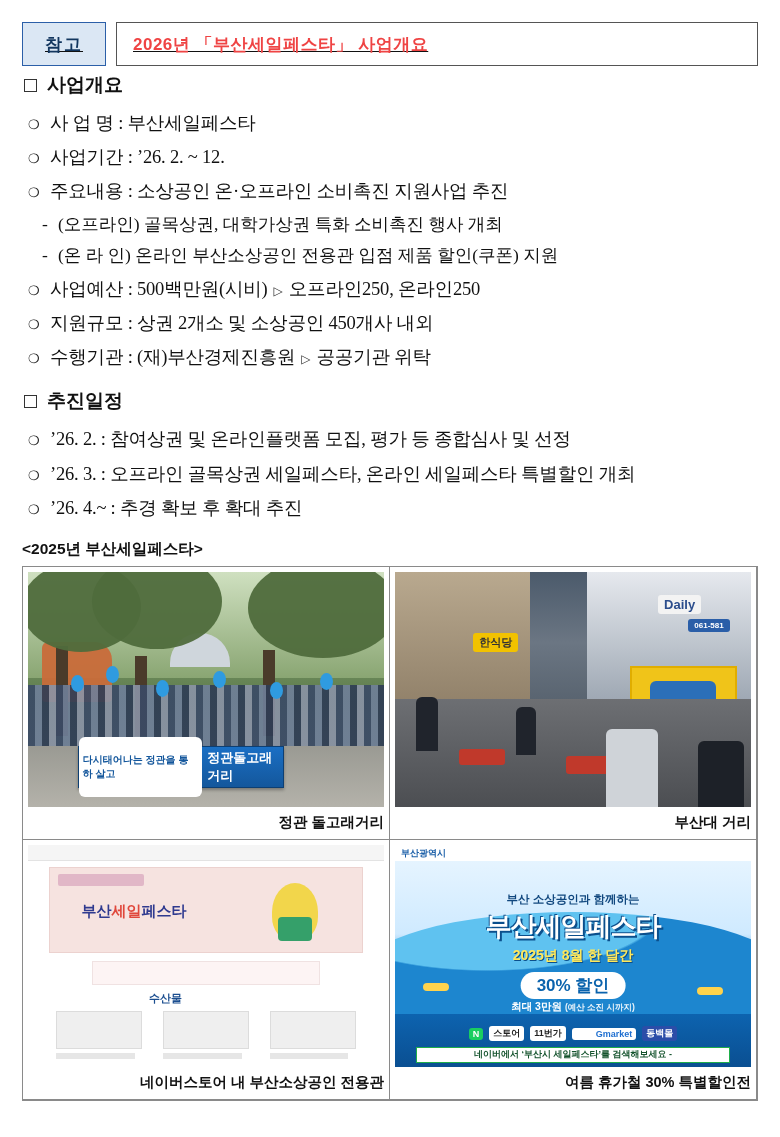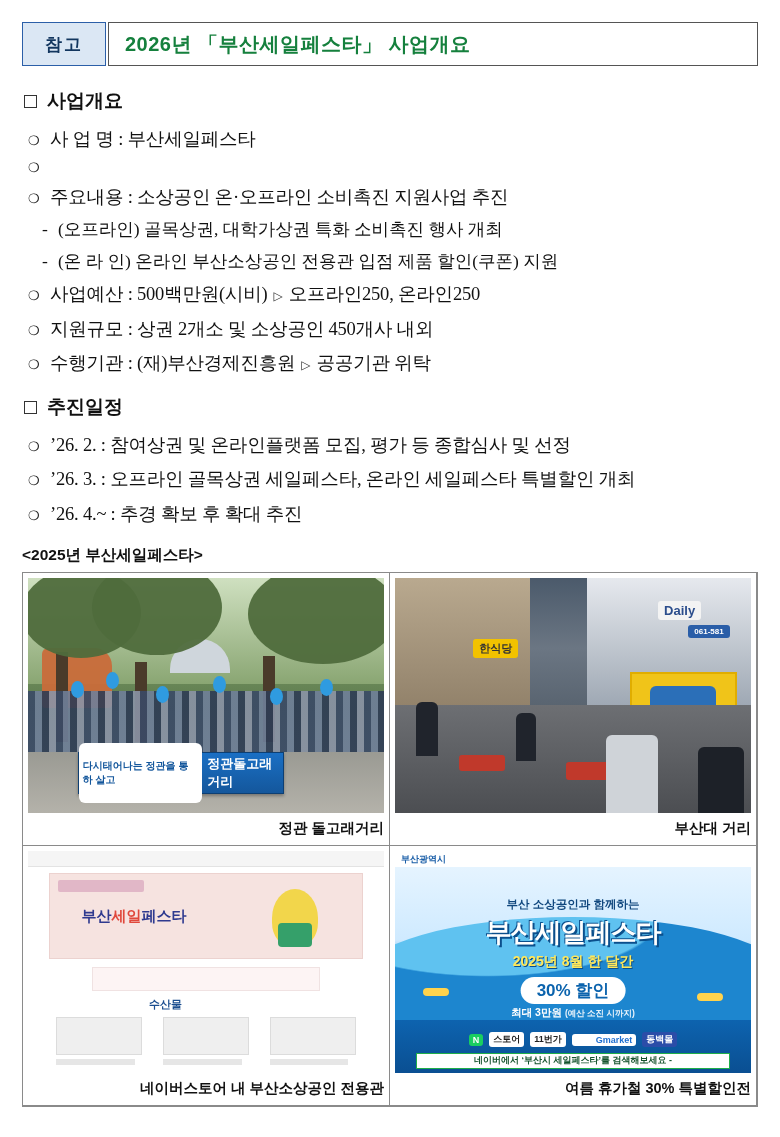--- a/index.html
+++ b/index.html
@@ -10,23 +10,24 @@
     background: #ffffff;
     font-family: "Liberation Serif", serif;
     color: #111111;
   }
   .page { padding: 22px 22px 0 22px; position: relative; }
 
   
   .header-row {
     display: flex;
     align-items: stretch;
-    gap: 2px;
+    gap: 10px;
     height: 44px;
-    margin-bottom: 22px;
+    margin-bottom: 6px;
+    text-decoration: underline;
   }
   .ref-badge {
     width: 84px;
     border: 1.5px solid #2b5fa8;
     background: #dbe7f4;
     color: #12365f;
     font-family: "Liberation Sans", sans-serif;
     font-weight: bold;
     font-size: 17px;
     display: flex;
@@ -35,22 +36,22 @@
     letter-spacing: 2px;
   }
   .title-box {
     flex: 1;
     border: 1.5px solid #555;
     display: flex;
     align-items: center;
     padding-left: 16px;
     font-family: "Liberation Sans", sans-serif;
     font-weight: bold;
-    font-size: 20px;
-    color: #15803d;
+    font-size: 17px;
+    color: #ef4444;
     letter-spacing: 0.5px;
   }
 
   
   .sec-head {
     display: flex;
     align-items: center;
     gap: 10px;
     font-family: "Liberation Sans", sans-serif;
     font-weight: bold;
@@ -228,20 +229,21 @@
     <span class="sq"></span>
     <span>사업개요</span>
   </div>
   <div class="bullets">
     <div class="b-row">
       <span class="mark">❍</span>
       <span class="txt">사 업 명 : 부산세일페스타</span>
     </div>
     <div class="b-row">
       <span class="mark">❍</span>
+      <span class="txt">사업기간 : ’26. 2. ~ 12.</span>
     </div>
     <div class="b-row">
       <span class="mark">❍</span>
       <span class="txt">주요내용 : 소상공인 온·오프라인 소비촉진 지원사업 추진</span>
     </div>
     <div class="sub-row">
       <span class="dash">-</span>
       <span class="txt">(오프라인) 골목상권, 대학가상권 특화 소비촉진 행사 개최</span>
     </div>
     <div class="sub-row">

